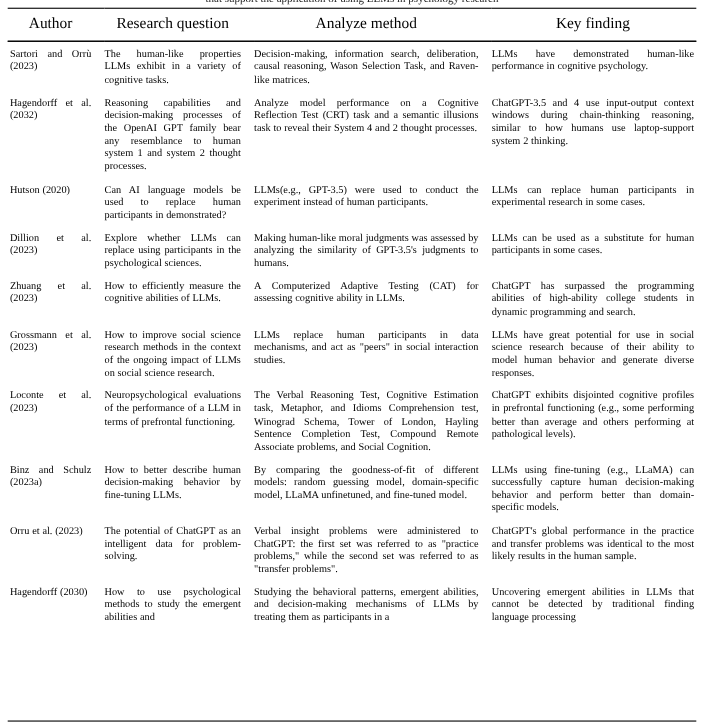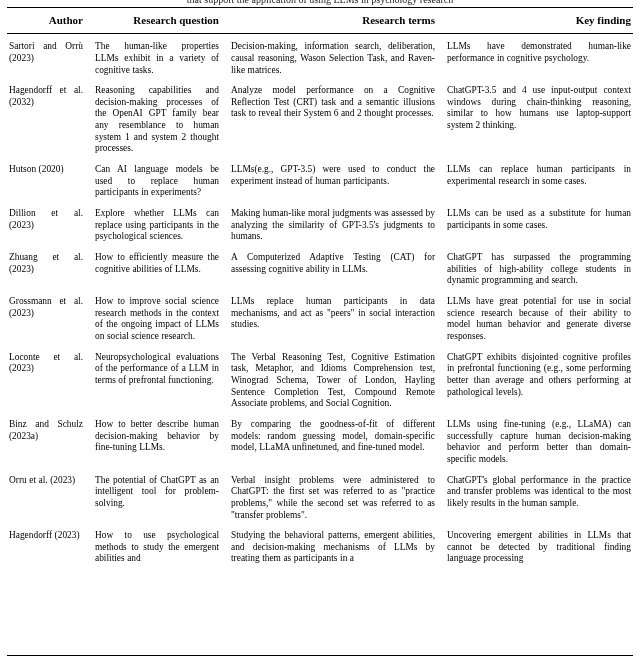--- a/index.html
+++ b/index.html
@@ -34,23 +34,23 @@
     color: #222;
   }
   table.lit-table {
     border-collapse: collapse;
     table-layout: fixed;
     width: 626px;
     border-top: 1.5px solid #000;
   }
   thead th {
     border-bottom: 1.2px solid #000;
-    text-align: right;
-    font-weight: bold;
-    font-size: 11px;
+    text-align: center;
+    font-weight: normal;
+    font-size: 14px;
     line-height: 1.2;
     padding: 6px 12px 6px 0;
     vertical-align: middle;
   }
   thead th:first-child { padding-left: 2px; }
   thead th:last-child  { padding-right: 2px; }
   tbody td {
     vertical-align: top;
     text-align: justify;
     text-justify: inter-word;
@@ -84,40 +84,40 @@
     <colgroup>
       <col style="width:88px">
       <col style="width:136px">
       <col style="width:216px">
       <col style="width:186px">
     </colgroup>
     <thead>
       <tr>
         <th>Author</th>
         <th>Research question</th>
-        <th>Research terms</th>
+        <th>Analyze method</th>
         <th>Key finding</th>
       </tr>
     </thead>
     <tbody>
       <tr>
         <td>Sartori and Orrù (2023)</td>
         <td>The human-like properties LLMs exhibit in a variety of cognitive tasks.</td>
         <td>Decision-making, information search, deliberation, causal reasoning, Wason Selection Task, and Raven-like matrices.</td>
         <td>LLMs have demonstrated human-like performance in cognitive psychology.</td>
       </tr>
       <tr>
         <td>Hagendorff et al. (2032)</td>
         <td>Reasoning capabilities and decision-making processes of the OpenAI GPT family bear any resemblance to human system 1 and system 2 thought processes.</td>
-        <td>Analyze model performance on a Cognitive Reflection Test (CRT) task and a semantic illusions task to reveal their System 6 and 2 thought processes.</td>
+        <td>Analyze model performance on a Cognitive Reflection Test (CRT) task and a semantic illusions task to reveal their System 4 and 2 thought processes.</td>
         <td>ChatGPT-3.5 and 4 use input-output context windows during chain-thinking reasoning, similar to how humans use laptop-support system 2 thinking.</td>
       </tr>
       <tr>
         <td>Hutson (2020)</td>
-        <td>Can AI language models be used to replace human participants in experiments?</td>
+        <td>Can AI language models be used to replace human participants in demonstrated?</td>
         <td>LLMs(e.g., GPT-3.5) were used to conduct the experiment instead of human participants.</td>
         <td>LLMs can replace human participants in experimental research in some cases.</td>
       </tr>
       <tr>
         <td>Dillion et al. (2023)</td>
         <td>Explore whether LLMs can replace using participants in the psychological sciences.</td>
         <td>Making human-like moral judgments was assessed by analyzing the similarity of GPT-3.5's judgments to humans.</td>
         <td>LLMs can be used as a substitute for human participants in some cases.</td>
       </tr>
       <tr>
@@ -139,26 +139,26 @@
         <td>ChatGPT exhibits disjointed cognitive profiles in prefrontal functioning (e.g., some performing better than average and others performing at pathological levels).</td>
       </tr>
       <tr>
         <td>Binz and Schulz (2023a)</td>
         <td>How to better describe human decision-making behavior by fine-tuning LLMs.</td>
         <td>By comparing the goodness-of-fit of different models: random guessing model, domain-specific model, LLaMA unfinetuned, and fine-tuned model.</td>
         <td>LLMs using fine-tuning (e.g., LLaMA) can successfully capture human decision-making behavior and perform better than domain-specific models.</td>
       </tr>
       <tr>
         <td>Orru et al. (2023)</td>
-        <td>The potential of ChatGPT as an intelligent tool for problem-solving.</td>
+        <td>The potential of ChatGPT as an intelligent data for problem-solving.</td>
         <td>Verbal insight problems were administered to ChatGPT: the first set was referred to as "practice problems," while the second set was referred to as "transfer problems".</td>
         <td>ChatGPT's global performance in the practice and transfer problems was identical to the most likely results in the human sample.</td>
       </tr>
       <tr>
-        <td>Hagendorff (2023)</td>
+        <td>Hagendorff (2030)</td>
         <td>How to use psychological methods to study the emergent abilities and</td>
         <td>Studying the behavioral patterns, emergent abilities, and decision-making mechanisms of LLMs by treating them as participants in a</td>
         <td>Uncovering emergent abilities in LLMs that cannot be detected by traditional finding language processing</td>
       </tr>
     </tbody>
   </table>
 </div>
 
 <div class="bottom-rule"></div>
 

